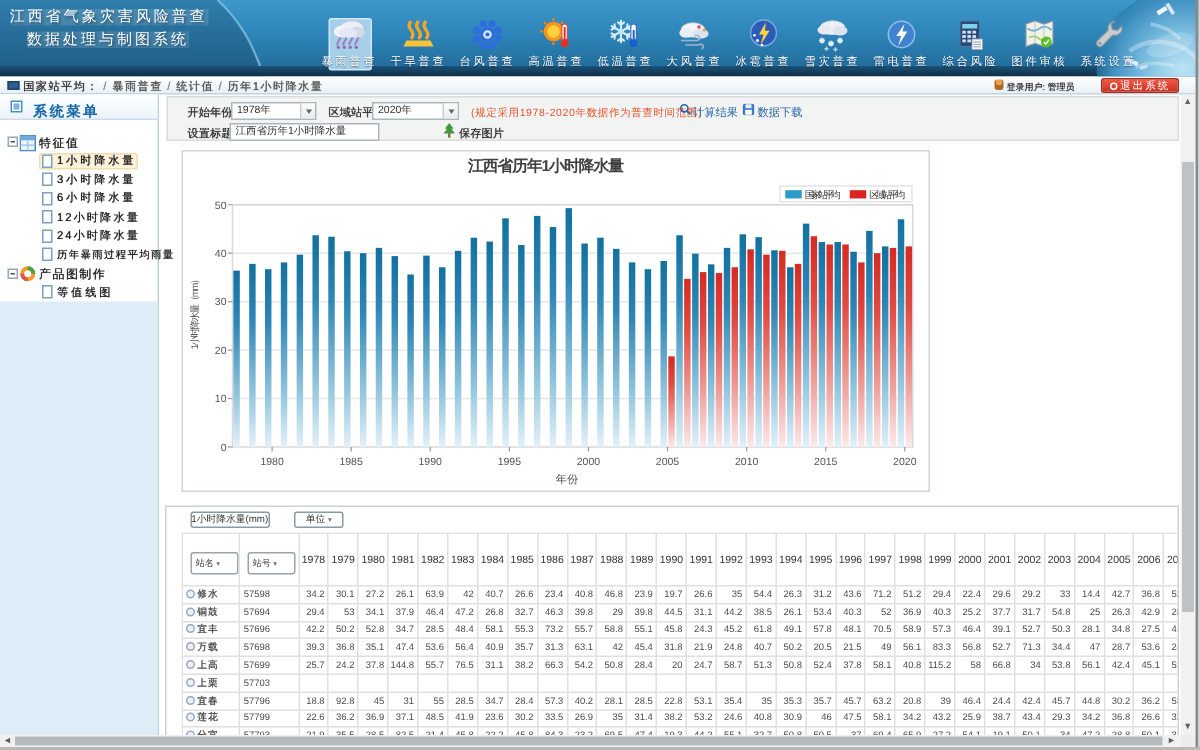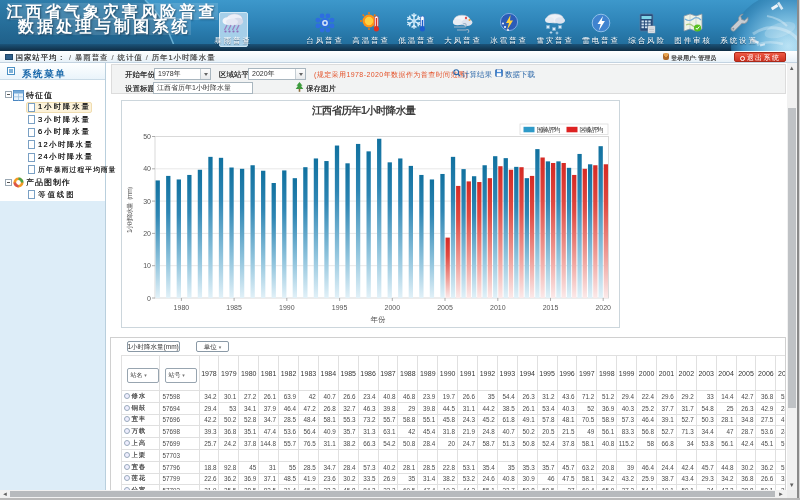--- a/index.html
+++ b/index.html
@@ -6,21 +6,21 @@
 #app { position:relative; width:800px; height:500px; overflow:hidden; }
 .cjk { letter-spacing:.25em; }
 
 
 .titem, .lab, .tlab, #crumb .lft, .nc .cjknm, #usr { text-shadow:0 0 0.5px currentColor; }
 
 #header { position:absolute; left:0; top:0; width:800px; height:51px;
   background:linear-gradient(180deg,#3d98cb 0%,#2e84b8 45%,#1e6794 100%); overflow:hidden; }
 #hdrstrip { position:absolute; left:0; top:44px; width:800px; height:7px;
   background:linear-gradient(180deg,#1b5379 0%,#0f2d44 100%); }
-#title { position:absolute; left:6.5px; top:5px; color:#fff; font-weight:bold; font-size:16px;
+#title { position:absolute; left:6.5px; top:5px; color:#fff; font-weight:normal; font-size:10px;
   text-shadow:1px 1px 2px rgba(0,25,45,.55); letter-spacing:.2em; line-height:14.5px; white-space:nowrap; z-index:3;}
 #title .l2 { margin-left:11.5px; }
 #title .bgt { background:rgba(255,255,255,0.14); }
 #selbox { position:absolute; left:219px; top:12px; width:29px; height:35px; background:#a6cfe9;
   border:1px solid #cfe8f6; border-radius:2px; z-index:1; }
 .tool { position:absolute; top:10.5px; width:46px; height:38px; text-align:center; z-index:2; }
 .ticon { height:24px; }
 .tlab { font-size:7.5px; color:#fff; margin-top:1.5px; white-space:nowrap; text-shadow:0 1px 1px rgba(0,20,40,.6); }
 
 
@@ -159,20 +159,31 @@
               <line x1="18" y1="14" x2="15.5" y2="19"></line>
             </g>
             <g fill="#8f6cb8">
               <circle cx="4.5" cy="20.5" r="1.1"></circle>
               <circle cx="8.5" cy="20.5" r="1.1"></circle>
               <circle cx="12.5" cy="20.5" r="1.1"></circle>
               <circle cx="16.5" cy="20.5" r="1.1"></circle>
             </g>
           </svg></div>
         <div class="tlab cjk">暴雨普查</div>
+      </div>
+<div class="tool" style="left:256px">
+        <div class="ticon"><svg width="24" height="24" viewBox="0 0 24 24">
+            <g fill="none" stroke="#f5a623" stroke-width="2.2">
+              <path d="M7 3 q-2.5 3 0 6 q2.5 3 0 6"></path>
+              <path d="M12 3 q-2.5 3 0 6 q2.5 3 0 6"></path>
+              <path d="M17 3 q-2.5 3 0 6 q2.5 3 0 6"></path>
+            </g>
+            <path d="M4 16 h16 l2 4 h-20 z" fill="#f7c33a"></path>
+          </svg></div>
+        <div class="tlab cjk">干旱普查</div>
       </div>
 <div class="tool" style="left:348px">
         <div class="ticon"><svg width="24" height="24" viewBox="0 0 24 24">
             <circle cx="10" cy="10" r="6.5" fill="#ff9416"></circle>
             <circle cx="10" cy="10" r="4.2" fill="#ffd040"></circle>
             <g stroke="#ff7a00" stroke-width="1.4">
               <line x1="10" y1="1" x2="10" y2="3"></line>
               <line x1="10" y1="17" x2="10" y2="19"></line>
               <line x1="1" y1="10" x2="3" y2="10"></line>
               <line x1="17" y1="10" x2="19" y2="10"></line>

